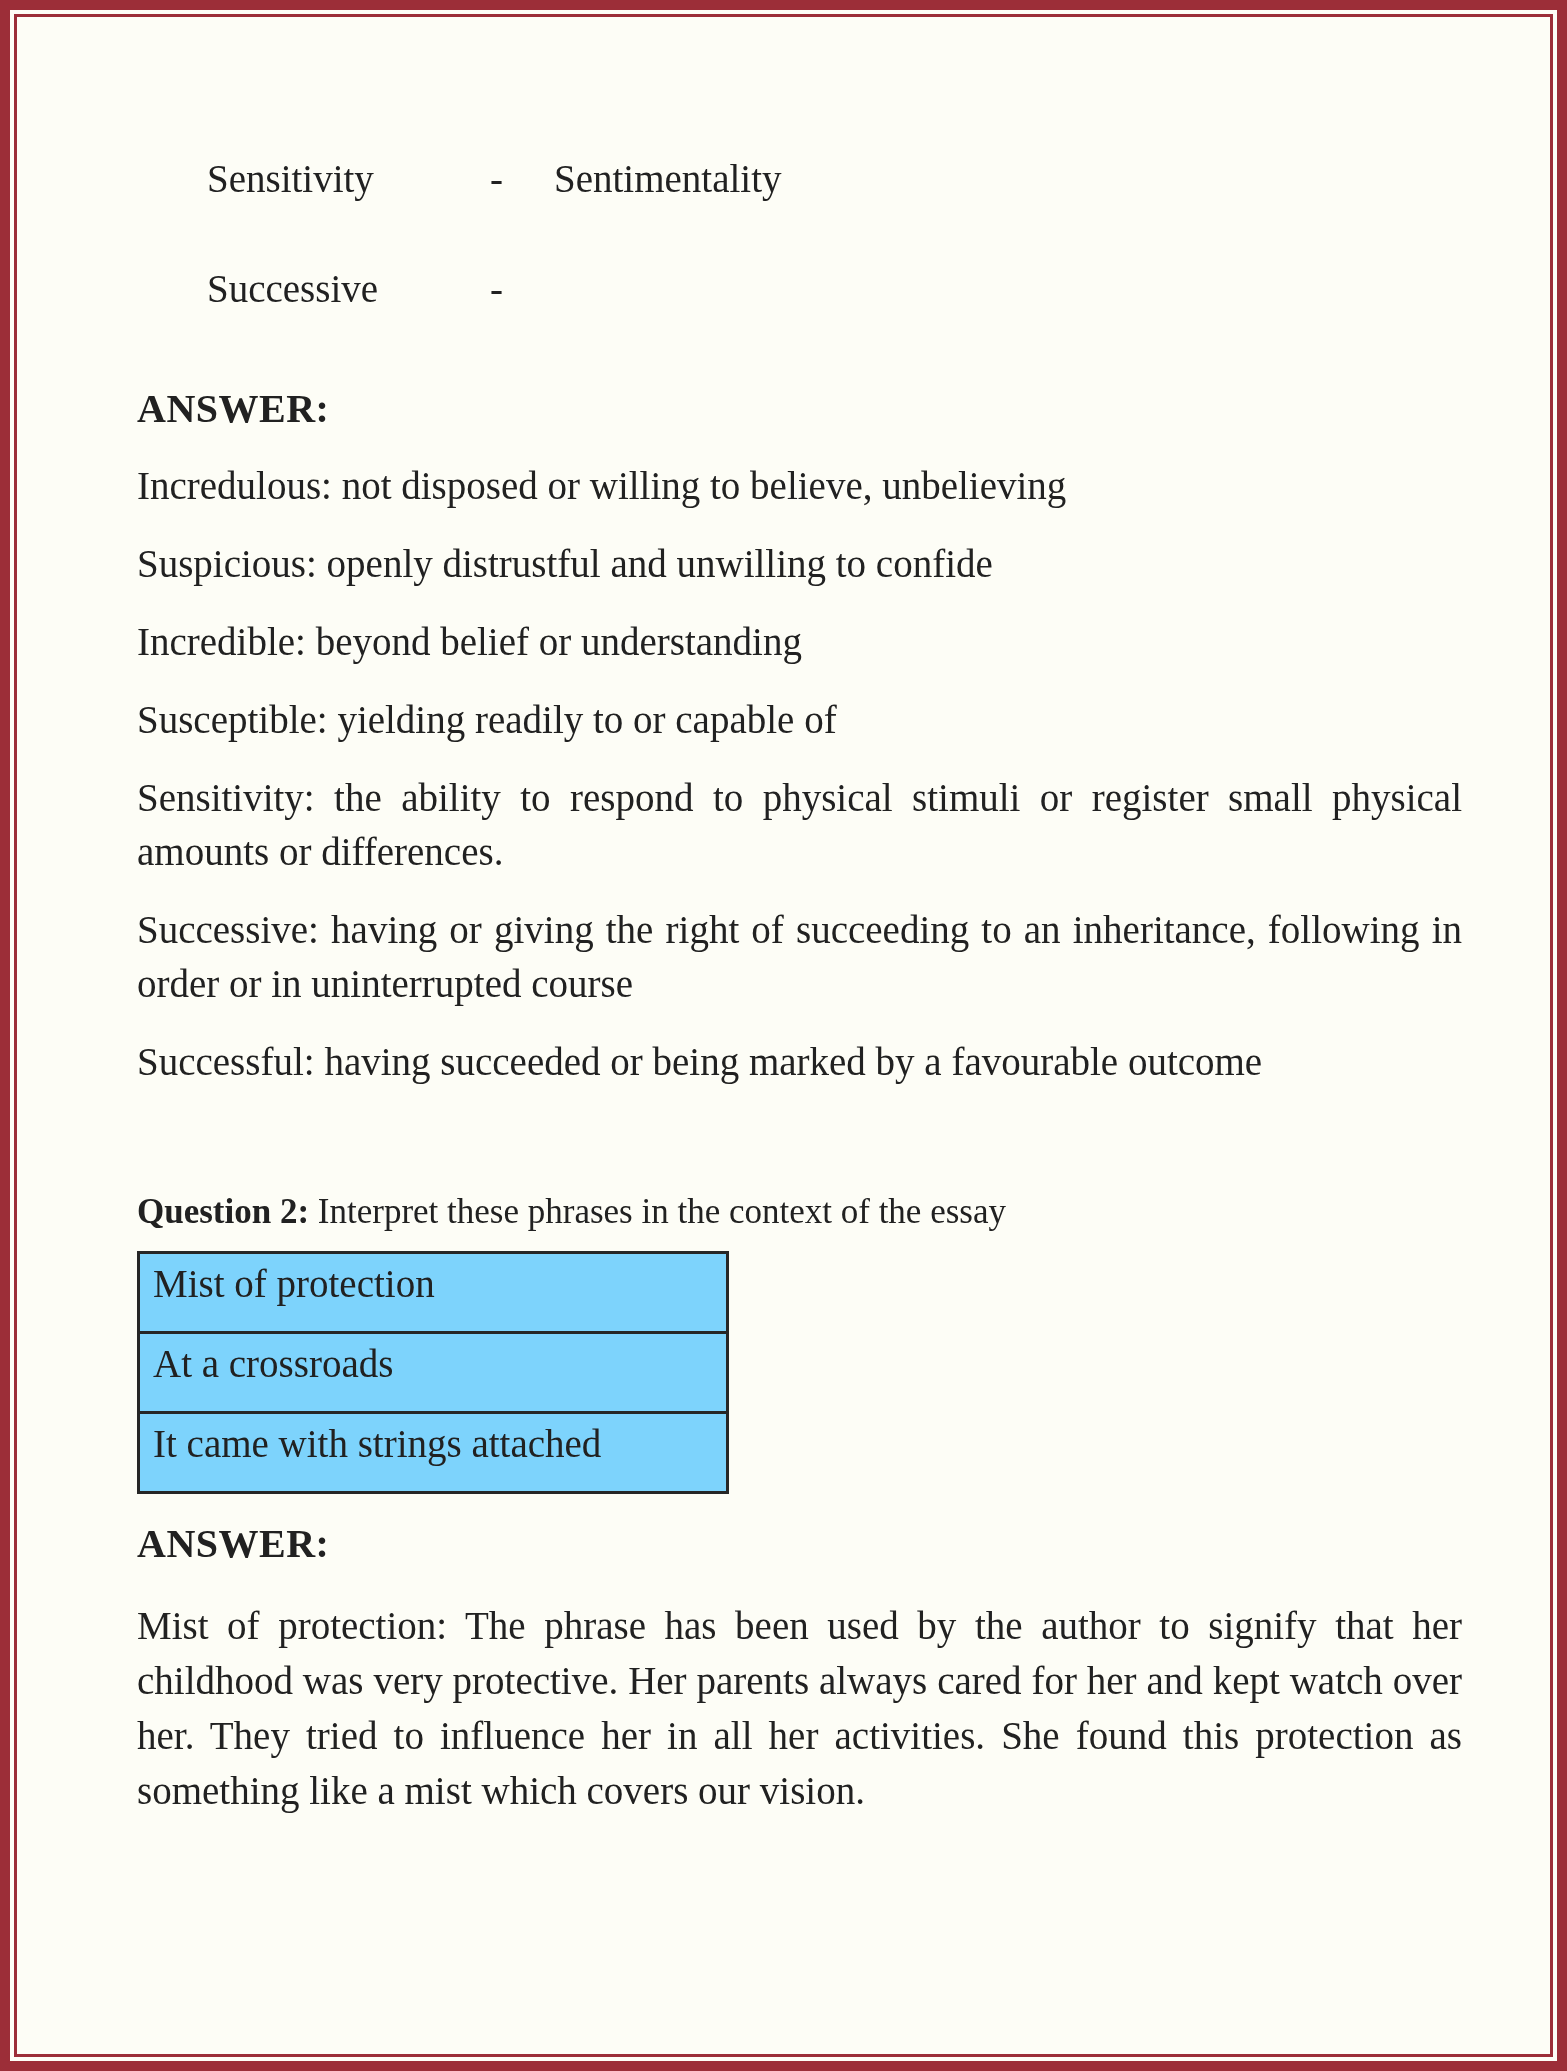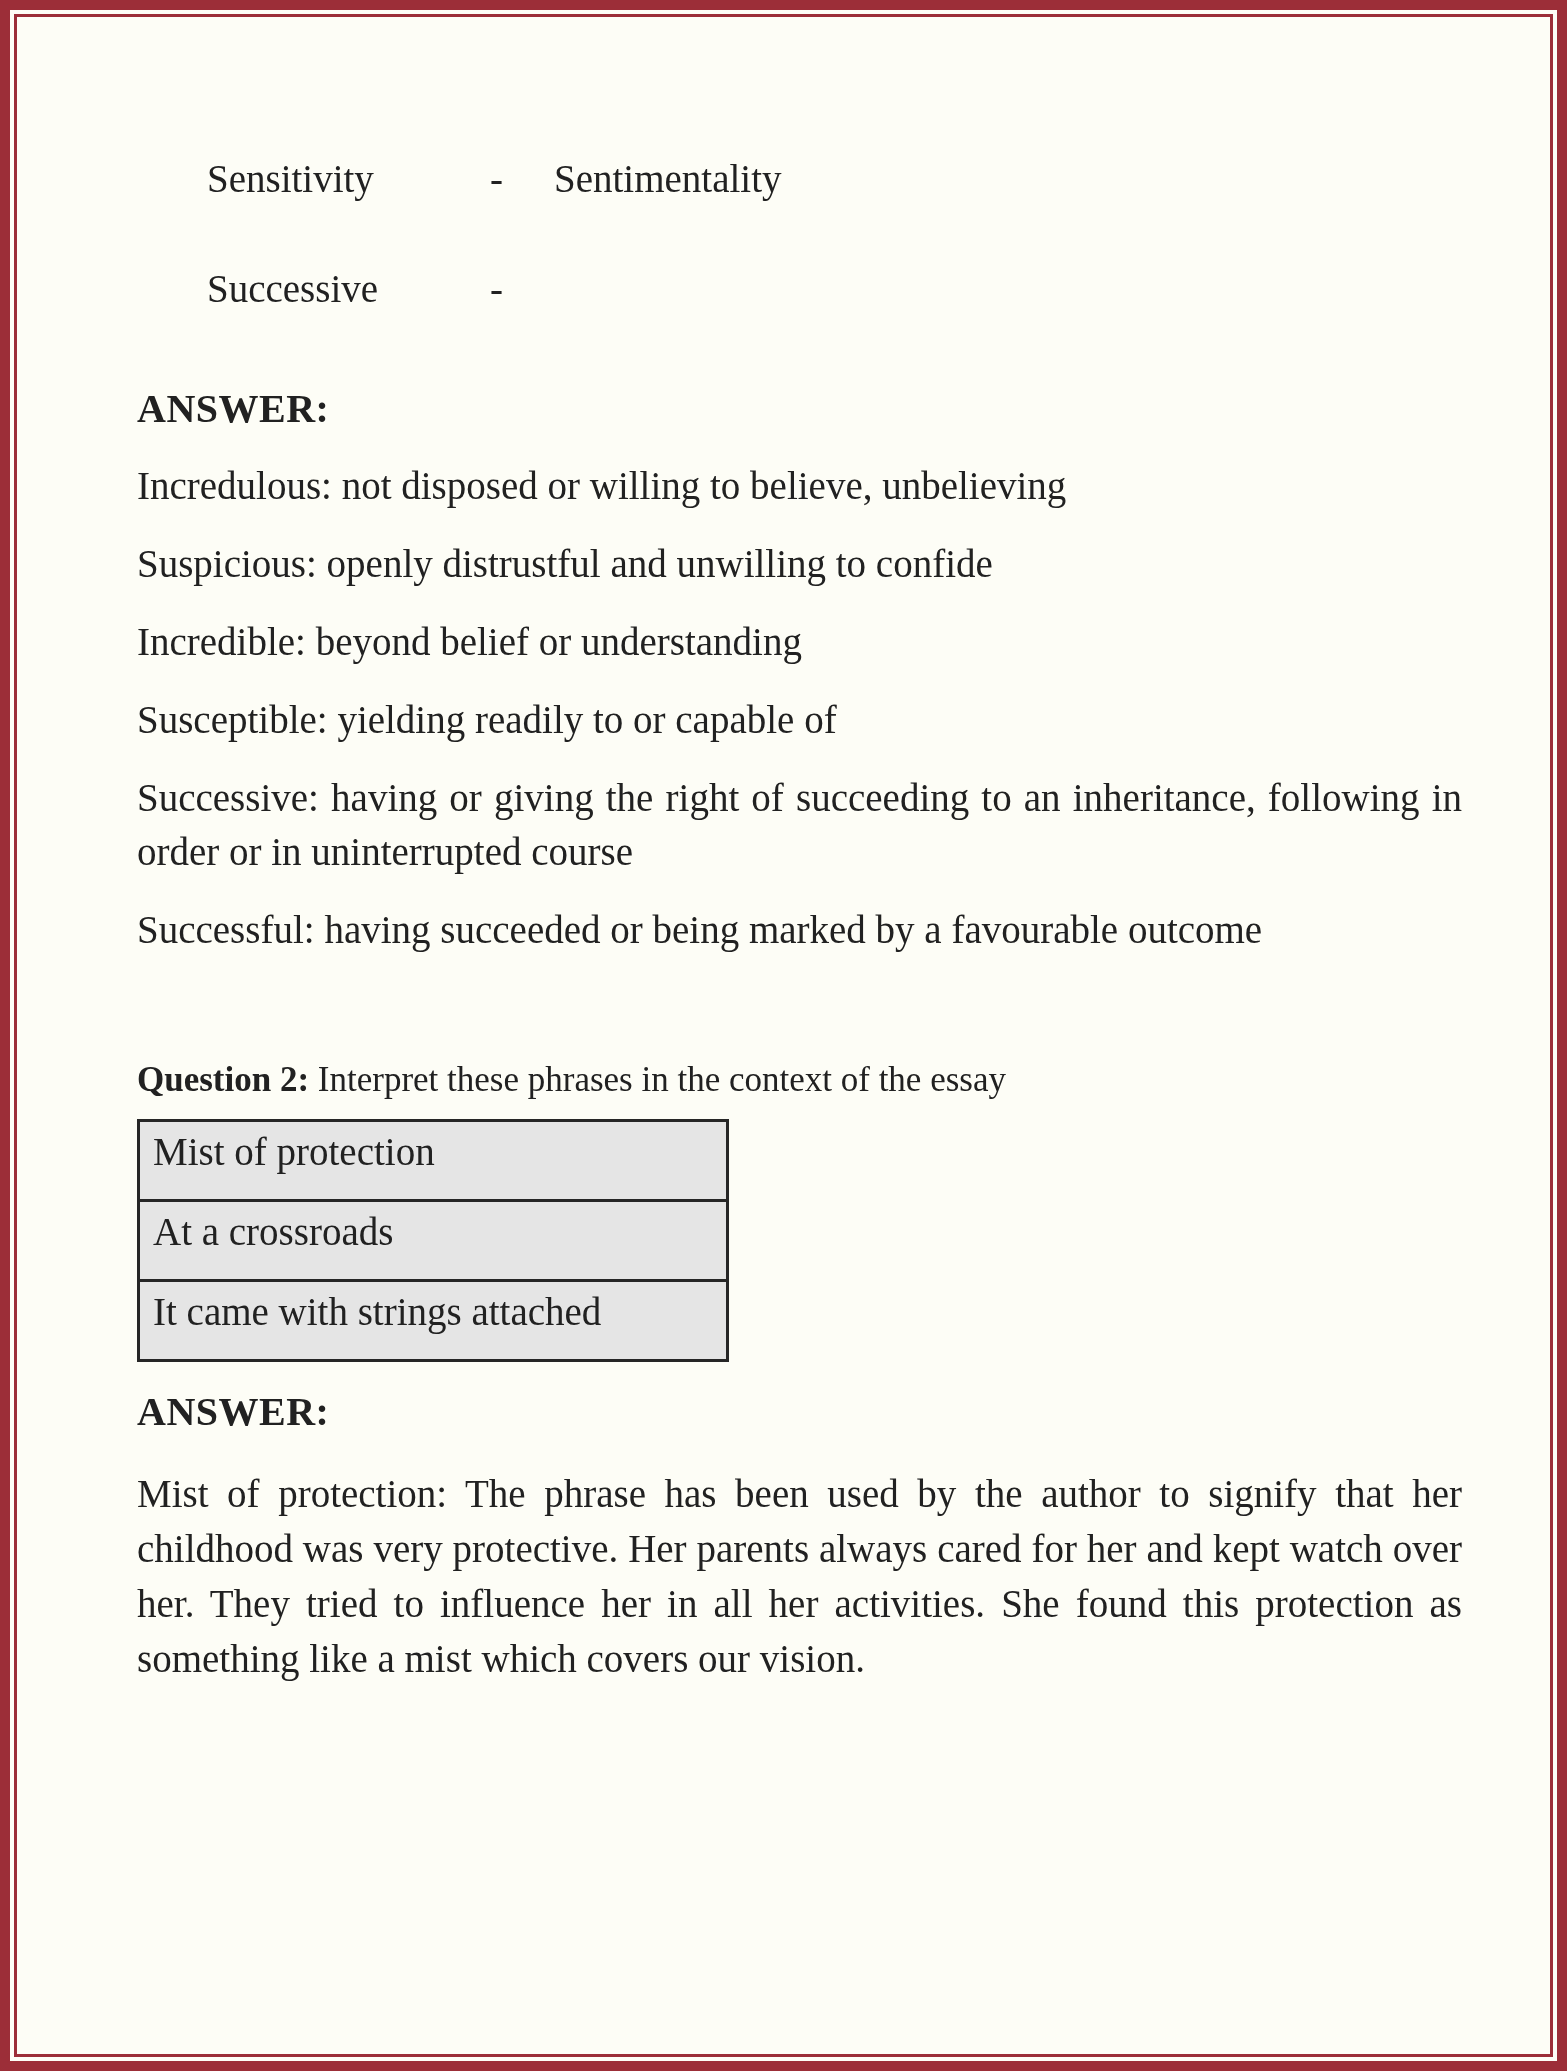--- a/index.html
+++ b/index.html
@@ -63,21 +63,21 @@
     width: 592px;
     table-layout: fixed;
   }
   table.phrase-table td {
     border: 3px solid #262626;
     height: 73px;
     vertical-align: top;
     padding: 4px 10px 0 13px;
     font-size: 39px;
     line-height: 52px;
-    background: #e5e5e5;
+    background: #7dd3fc;
   }
   p.final-para {
     font-size: 39px;
     line-height: 55px;
     margin: 28px 0 0 0;
     text-align: justify;
   }
 </style>
 </head>
 <body>
@@ -96,20 +96,21 @@
         <span class="pair-sep">-</span>
       </div>
     </div>
 
     <h2 class="answer-heading first">ANSWER:</h2>
 
     <p class="def">Incredulous: not disposed or willing to believe, unbelieving</p>
     <p class="def">Suspicious: openly distrustful and unwilling to confide</p>
     <p class="def">Incredible: beyond belief or understanding</p>
     <p class="def">Susceptible: yielding readily to or capable of</p>
+    <p class="def">Sensitivity: the ability to respond to physical stimuli or register small physical amounts or differences.</p>
     <p class="def">Successive: having or giving the right of succeeding to an inheritance, following in order or in uninterrupted course</p>
     <p class="def">Successful: having succeeded or being marked by a favourable outcome</p>
 
     <p class="question"><span class="q-label">Question 2:</span><span> Interpret these phrases in the context of the essay</span></p>
 
     <table class="phrase-table">
       <tbody>
         <tr>
           <td>Mist of protection</td>
         </tr>

